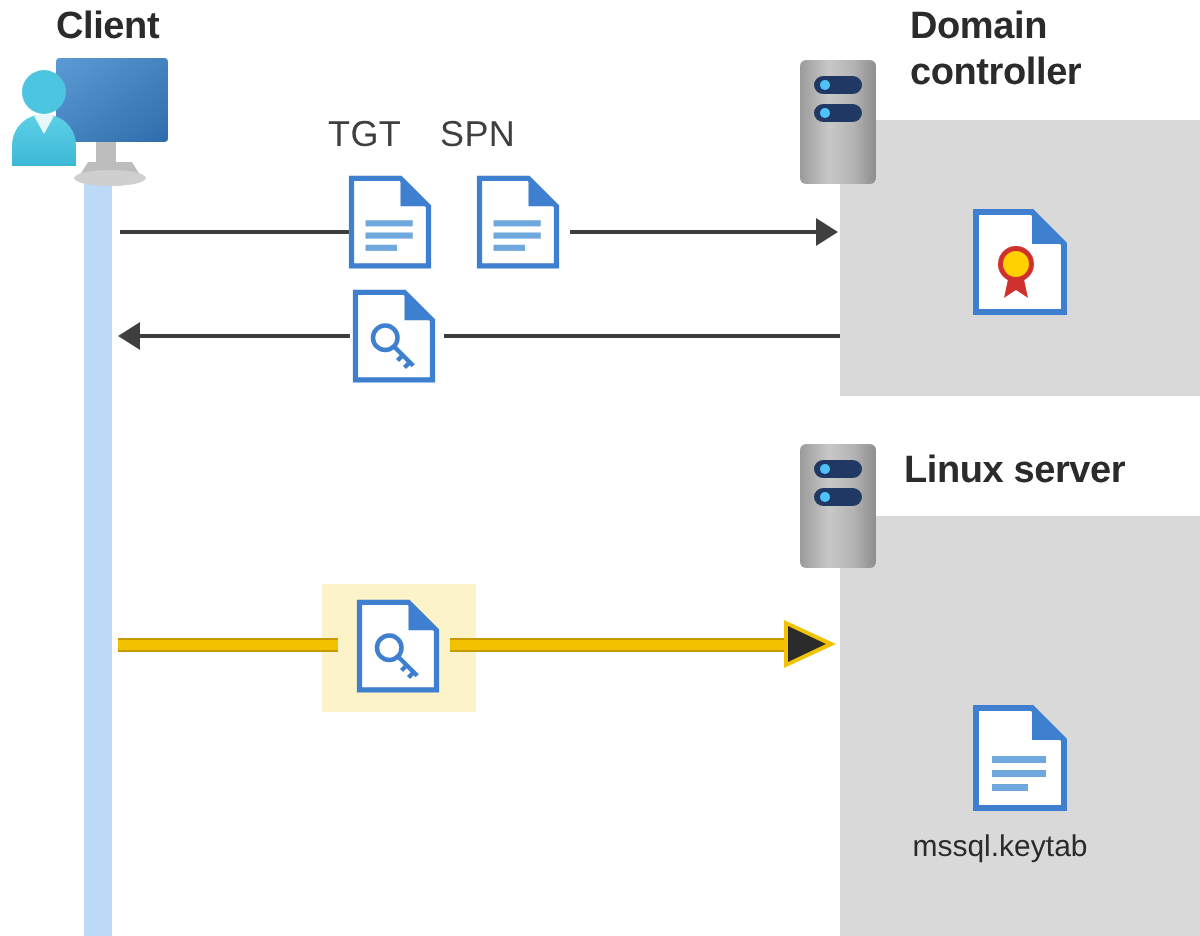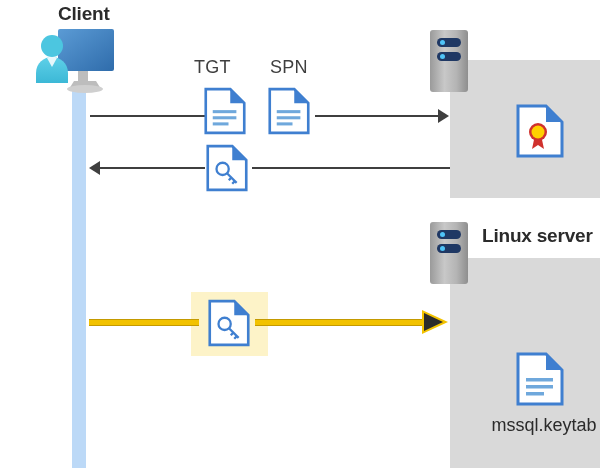--- a/index.html
+++ b/index.html
@@ -10,21 +10,21 @@
   body {
     font-family: "Liberation Sans", sans-serif;
   }
   #canvas {
     position: relative;
     width: 600px;
     height: 468px;
     background: #ffffff;
     overflow: hidden;
   }
-  .abs { position: absolute; margin-left: 30px; }
+  .abs { position: absolute; }
 
   
   .title {
     font-weight: bold;
     color: #2b2b2b;
     font-size: 19px;
     line-height: 23px;
     letter-spacing: -0.2px;
   }
   #client-title { left: 28px; top: 2px; }
@@ -133,27 +133,27 @@
     background: #fdf3c8;
   }
 
   
   .doc-label {
     font-size: 18px;
     color: #3f3f3f;
     letter-spacing: 0.2px;
   }
   #tgt-label { left: 164px; top: 57px; }
-  #spn-label { left: 240px; top: 57px; }
+  #spn-label { left: 220px; top: 57px; }
 
   #keytab-name {
-    left: 434px; top: 415px;
+    left: 420px; top: 415px;
     width: 160px;
     text-align: center;
-    font-size: 18px;
+    font-size: 15px;
     color: #2b2b2b;
   }
 
   
   #tgt-doc  { left: 174px; top: 87px; }
   #spn-doc  { left: 238px; top: 87px; }
   #key-doc1 { left: 176px; top: 144px; }
   #key-doc2 { left: 178px; top: 298px; }
   #cert-doc { left: 486px; top: 104px; }
   #sql-db   { left: 483px; top: 285px; }
@@ -187,20 +187,24 @@
       <rect x="24" y="2" width="56" height="42" rx="2" fill="url(#monGrad)"></rect>
 
       <path d="M2 46 c0 -10 8 -16 16 -16 c8 0 16 6 16 16 v10 H2 z" fill="url(#perGrad)"></path>
 
       <path d="M13 31 l5 9 l5 -9 l-4 -2 h-2 z" fill="#ffffff" opacity="0.85"></path>
 
       <circle cx="18" cy="19" r="11" fill="#4cc6e0"></circle>
     </svg>
   </div>
 
+  <div class="abs title" id="dc-title">
+    <div>Domain</div>
+    <div>controller</div>
+  </div>
 
   <div class="abs server-panel" id="dc-panel"></div>
 
   <div class="abs server-tower" id="dc-server">
     <div class="tower-pill">
         <span class="tower-dot"></span>
       </div>
     <div class="tower-pill">
         <span class="tower-dot"></span>
       </div>

